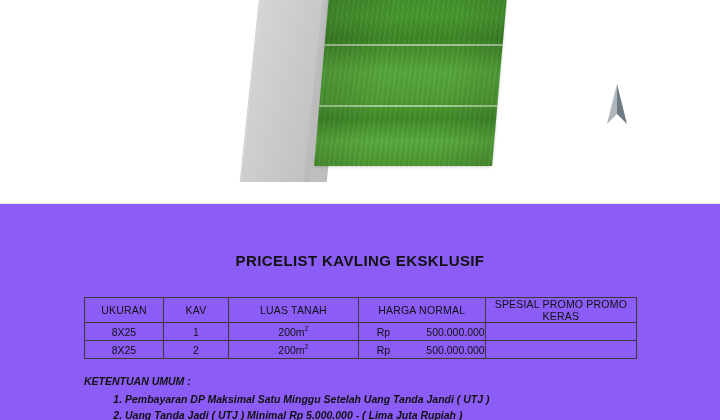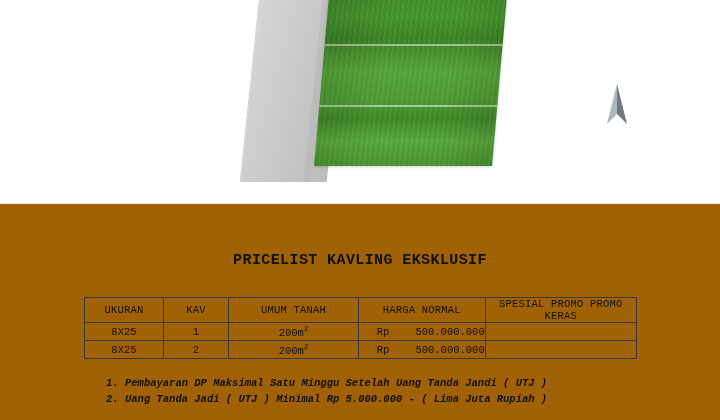--- a/index.html
+++ b/index.html
@@ -11,22 +11,21 @@
     width: 720px;
     height: 420px;
     overflow: hidden;
     font-family: "Liberation Sans", sans-serif;
     color: #1a1a1a;
   }
   #page {
     position: relative;
     width: 720px;
     height: 420px;
-    background: #a16207;
-    font-family: Liberation Mono, monospace;
+    background: #8b5cf6;
   }
 
   
   .illustration {
     position: absolute;
     left: 0;
     top: 0;
     width: 720px;
     height: 204px;
     background: #ffffff;
@@ -239,21 +238,21 @@
         <col class="c-ukuran">
           <col class="c-kav">
           <col class="c-luas">
           <col class="c-harga">
           <col class="c-promo">
       </colgroup>
       <thead>
         <tr>
           <th>UKURAN</th>
           <th>KAV</th>
-          <th>UMUM TANAH</th>
+          <th>LUAS TANAH</th>
           <th>HARGA NORMAL</th>
           <th>SPESIAL PROMO PROMO KERAS</th>
         </tr>
       </thead>
       <tbody>
         <tr>
           <td>8X25</td>
           <td>1</td>
           <td><span>200m</span><sup class="sq">2</sup></td>
           <td class="harga-cell">
@@ -270,19 +269,20 @@
             <span class="rp">Rp</span>
             <span class="nominal">500.000.000</span>
           </td>
           <td></td>
         </tr>
       </tbody>
     </table>
   </div>
 
   <div class="terms">
+    <div class="term-line">KETENTUAN UMUM :</div>
     <ol>
       <li>Pembayaran DP Maksimal Satu Minggu Setelah Uang Tanda Jandi ( UTJ )</li>
       <li>Uang Tanda Jadi ( UTJ ) Minimal Rp 5.000.000 - ( Lima Juta Rupiah )</li>
     </ol>
   </div>
 
 </div>
 
 </body></html>

